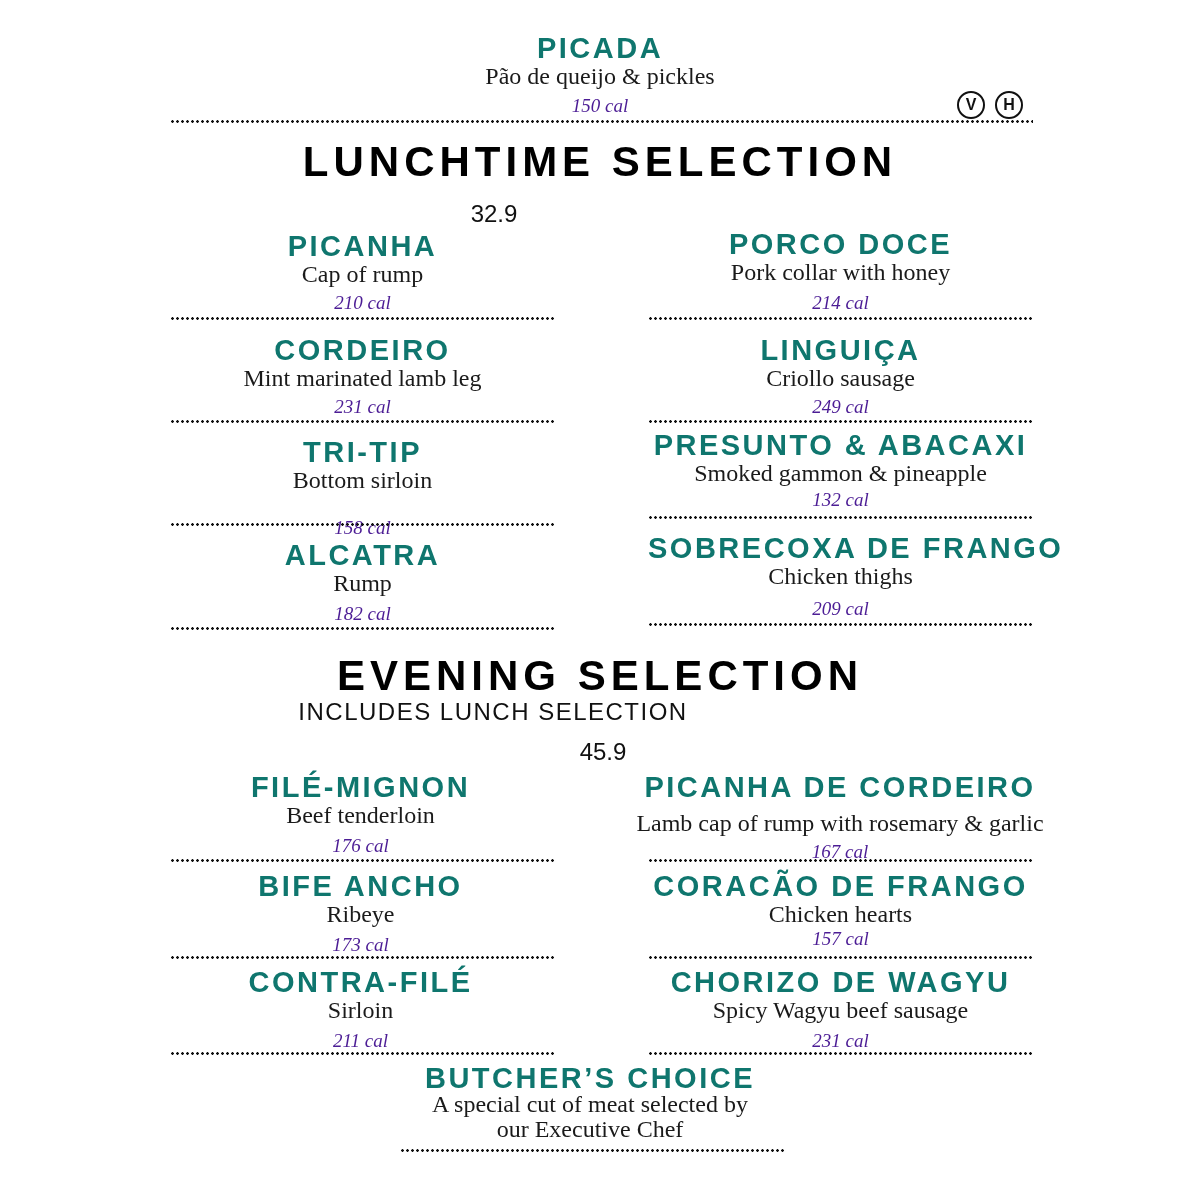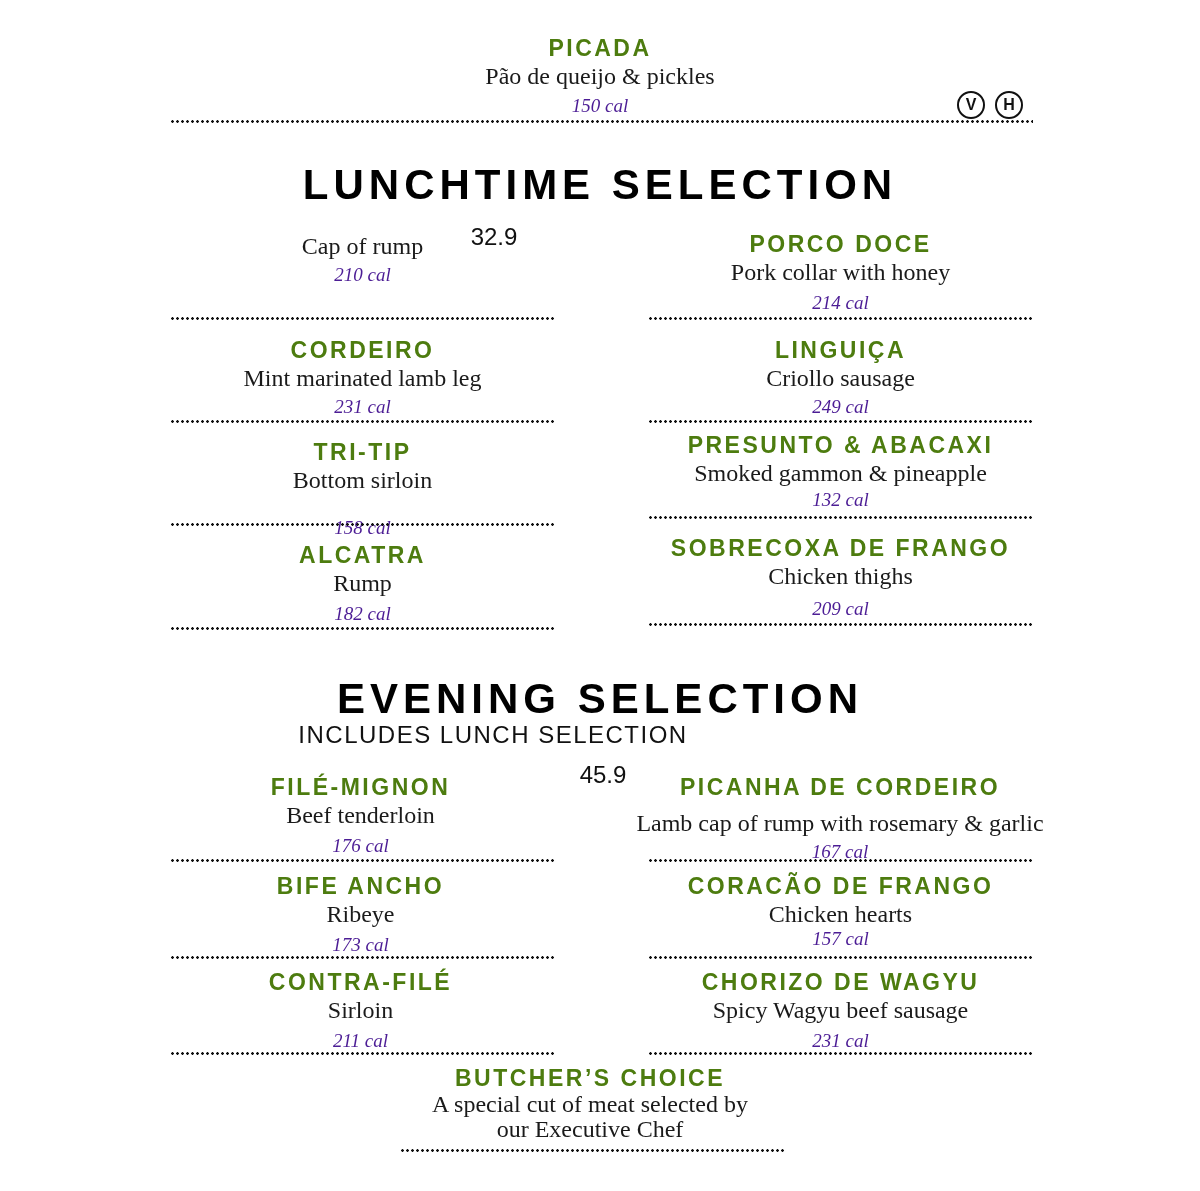--- a/index.html
+++ b/index.html
@@ -1,18 +1,18 @@
 <!DOCTYPE html>
 <html><head>
 <meta charset="utf-8">
 <style>
   html, body { margin: 0; padding: 0; background: #ffffff; }
   body { width: 1200px; height: 1191px; position: relative; overflow: hidden; color: #111; }
-  .abs { position: absolute; text-align: center; margin-top: 23px; }
-  .name { font-family: "Liberation Sans", sans-serif; font-weight: 700; font-size: 23px; letter-spacing: 2.5px; line-height: 28px; color: #4d7c0f; white-space: nowrap; text-align: center; }
+  .abs { position: absolute; text-align: center; }
+  .name { font-family: "Liberation Sans", sans-serif; font-weight: 700; font-size: 29px; letter-spacing: 2.5px; line-height: 28px; color: #0f766e; white-space: nowrap; text-align: center; }
   .desc { font-family: "Liberation Serif", serif; font-size: 24px; line-height: 28px; color: #1a1a1a; white-space: nowrap; }
   .cal { font-family: "Liberation Serif", serif; font-style: italic; font-size: 19px; line-height: 22px; color: #4c1d95; white-space: nowrap; }
   .dots { position: absolute; height: 3px;
           background-image: radial-gradient(circle, #111 1.2px, transparent 1.5px);
           background-size: 5px 3px; background-repeat: repeat-x; }
   .section-title { font-family: "Liberation Sans", sans-serif; font-weight: 700; font-size: 42px; letter-spacing: 5px; color: #000; white-space: nowrap; }
   .sub { font-family: "Liberation Sans", sans-serif; font-size: 24px; letter-spacing: 1.5px; color: #111; white-space: nowrap; }
   .price { font-family: "Liberation Sans", sans-serif; font-size: 24px; color: #111; }
   .badge { position: absolute; width: 24px; height: 24px; border: 2px solid #111; border-radius: 50%;
            font-family: "Liberation Sans", sans-serif; font-weight: 700; font-size: 16px; line-height: 24px; text-align: center; box-sizing: content-box; }
@@ -29,20 +29,21 @@
   <div class="cal" style="margin-top:5px;">150 cal</div>
 </div>
 <div class="badge" style="left:957px;top:91px;">V</div>
 <div class="badge" style="left:995px;top:91px;">H</div>
 <div class="dots" style="left:170px;width:863px;top:120px;"></div>
 
 <div class="abs section-title" style="left:0;width:1200px;top:138px;">LUNCHTIME SELECTION</div>
 <div class="abs price" style="left:0;width:988px;top:200px;">32.9</div>
 
 <div class="item col-l" style="top:232px;">
+  <div class="name">PICANHA</div>
   <div class="desc">Cap of rump</div>
   <div class="cal" style="margin-top:4px;">210 cal</div>
 </div>
 <div class="dots" style="left:170px;width:385px;top:317px;"></div>
 
 <div class="item col-l" style="top:336px;">
   <div class="name">CORDEIRO</div>
   <div class="desc">Mint marinated lamb leg</div>
   <div class="cal" style="margin-top:4px;">231 cal</div>
 </div>

